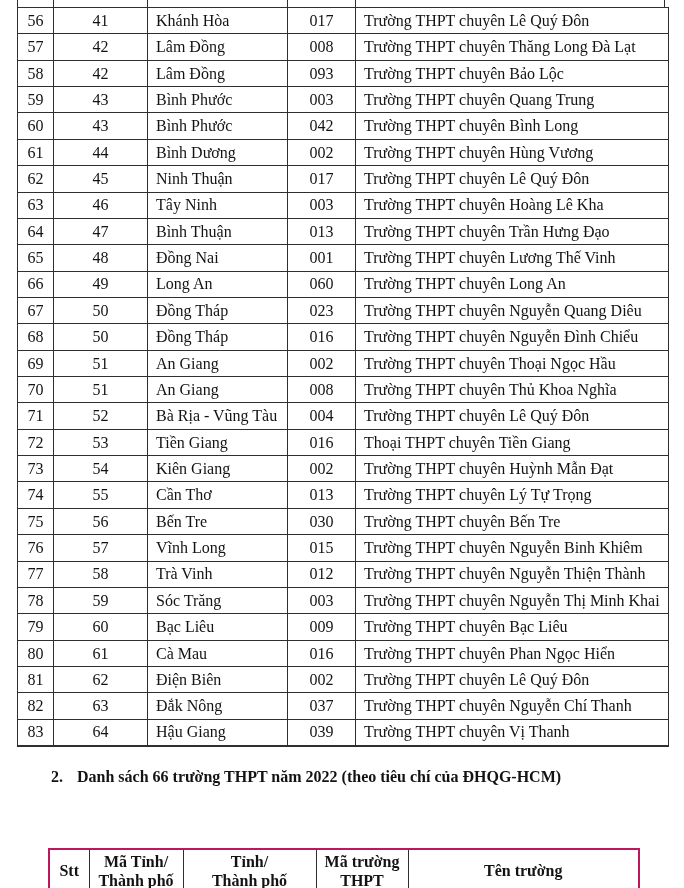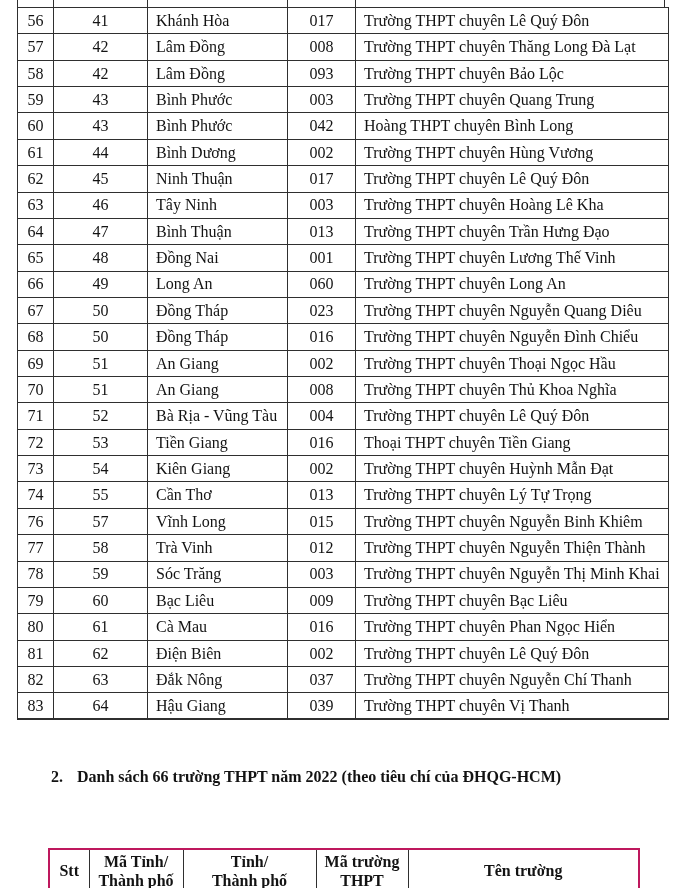--- a/index.html
+++ b/index.html
@@ -144,21 +144,21 @@
           <td>43</td>
           <td>Bình Phước</td>
           <td>003</td>
           <td>Trường THPT chuyên Quang Trung</td>
         </tr>
         <tr>
           <td>60</td>
           <td>43</td>
           <td>Bình Phước</td>
           <td>042</td>
-          <td>Hoàng THPT chuyên Bình Long</td>
+          <td>Trường THPT chuyên Bình Long</td>
         </tr>
         <tr>
           <td>61</td>
           <td>44</td>
           <td>Bình Dương</td>
           <td>002</td>
           <td>Trường THPT chuyên Hùng Vương</td>
         </tr>
         <tr>
           <td>62</td>
@@ -243,20 +243,27 @@
           <td>Kiên Giang</td>
           <td>002</td>
           <td>Trường THPT chuyên Huỳnh Mẫn Đạt</td>
         </tr>
         <tr>
           <td>74</td>
           <td>55</td>
           <td>Cần Thơ</td>
           <td>013</td>
           <td>Trường THPT chuyên Lý Tự Trọng</td>
+        </tr>
+        <tr>
+          <td>75</td>
+          <td>56</td>
+          <td>Bến Tre</td>
+          <td>030</td>
+          <td>Trường THPT chuyên Bến Tre</td>
         </tr>
         <tr>
           <td>76</td>
           <td>57</td>
           <td>Vĩnh Long</td>
           <td>015</td>
           <td>Trường THPT chuyên Nguyễn Binh Khiêm</td>
         </tr>
         <tr>
           <td>77</td>

